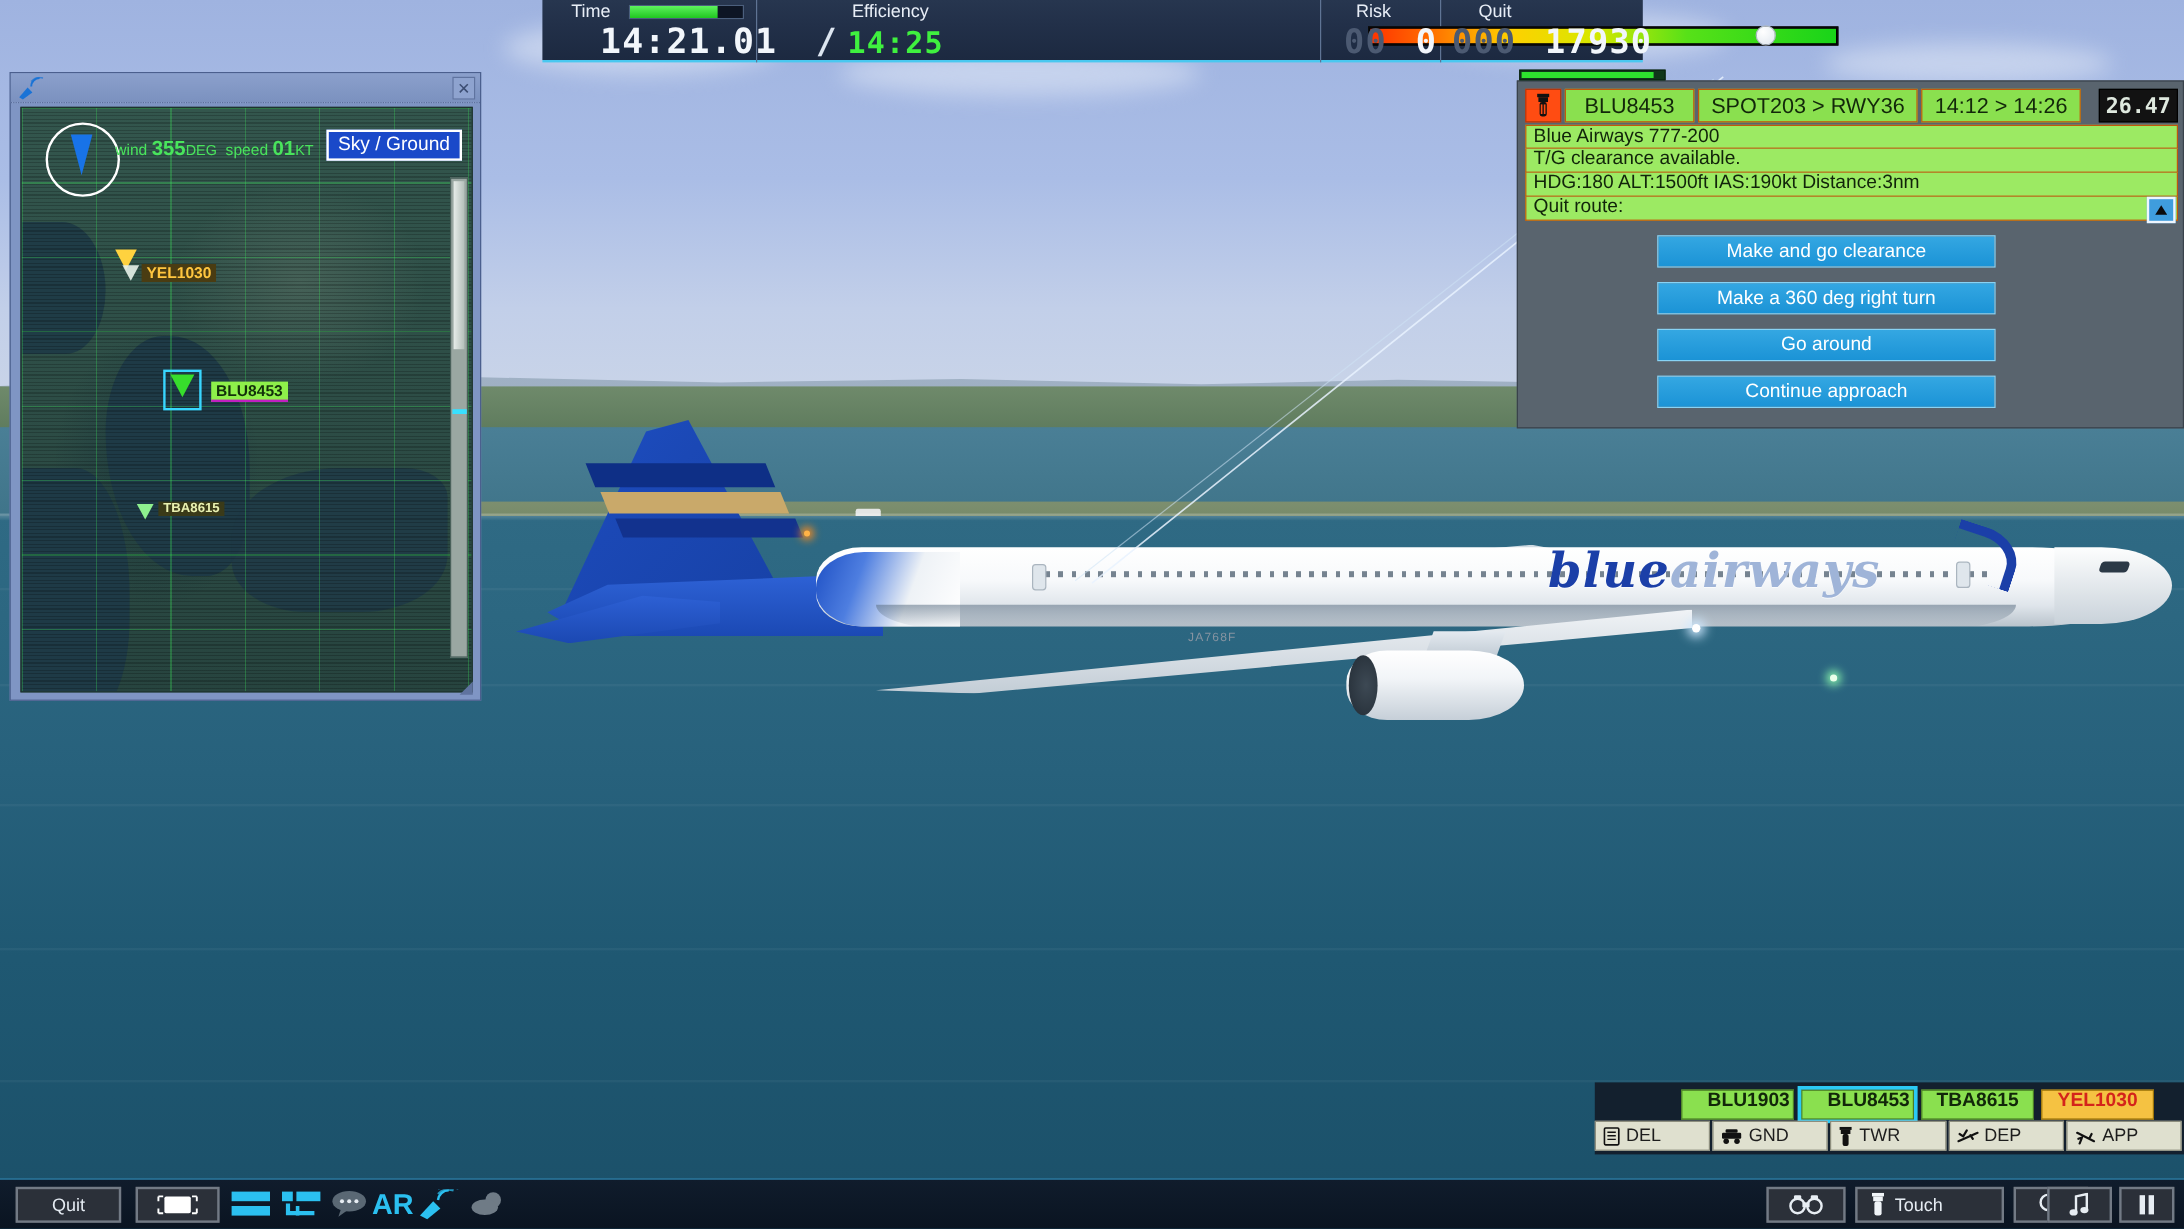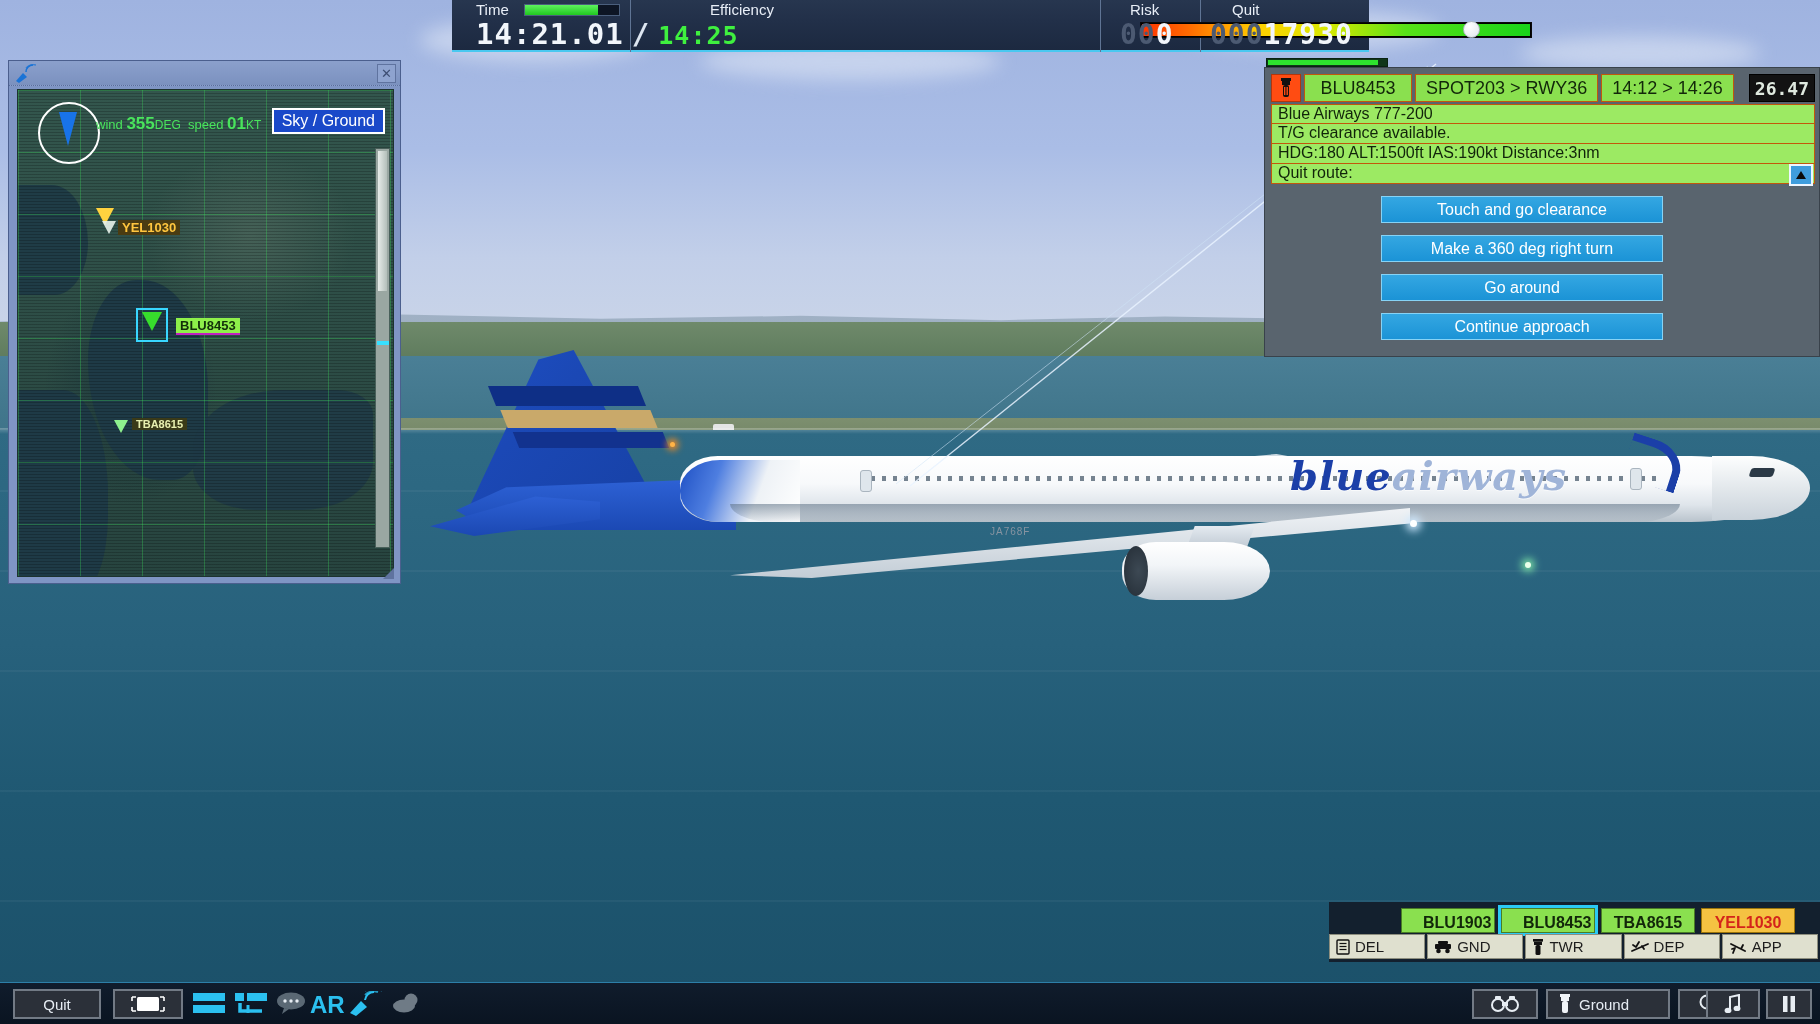--- a/index.html
+++ b/index.html
@@ -184,21 +184,21 @@
   .minibar-wrap{
     position:absolute;top:4px;width:96px;height:12px;
     background:#0d1524;border:1px solid #4b5f7d;
   }
   .minibar-fill{height:100%;background:linear-gradient(#5ef25e,#20c720);}
   .seg{
     font-family:"DejaVu Sans Mono", monospace;
     font-weight:700;letter-spacing:1px;
   }
   .seg-dim{color:#4c5a72;}
-  .seg-white{color:#f2f6fb;}
+  .seg-white{color:#f2f6fb;margin-left:24px;}
   .seg-green{color:#3ff03f;}
   .effbar-outer{
     position:absolute;left:688px;top:22px;width:392px;height:16px;
     background:#000;border:1px solid #0a0a0a;
   }
   .effbar-grad{
     position:absolute;inset:1px;
     background:linear-gradient(to right,#ff3300 0%,#ff6a00 12%,#ffd000 30%,#d7e800 48%,#57e118 68%,#19d419 100%);
   }
   .effknob{
@@ -334,21 +334,21 @@
     width:282px;height:27px;margin-bottom:12px;
     background:linear-gradient(#34a7e2,#1b93d6);
     border:1px solid #87d3f5;
     color:#ffffff;font-size:16px;
     display:flex;align-items:center;justify-content:center;
   }
 
   
   #acchips{position:absolute;left:1329px;top:908px;width:491px;height:25px;z-index:48;}
   .acchip{
-    position:absolute;top:0;height:25px;display:flex;align-items:flex-end;
+    position:absolute;top:0;height:25px;display:flex;align-items:flex-start;
     font-size:16px;font-weight:700;padding:0 16px;
   }
   .acchip .bar{width:6px;height:16px;margin-right:5px;}
   .chip-green{background:#8ae04f;border:1px solid #4a7c25;color:#12270a;}
   .chip-amber{background:#f5c242;border:1px solid #9c7409;color:#d4241b;}
   .chip-sel{outline:3px solid #2bc9f5;}
   #ctlbar{
     position:absolute;left:1329px;top:934px;width:491px;height:25px;
     display:flex;z-index:48;
   }
@@ -571,21 +571,21 @@
     <div class="strip-line">Quit route:</div>
   </div>
 
   <div class="strip-expand">
     <svg width="12" height="10" viewBox="0 0 12 10">
         <path d="M6 1 L11 9 L1 9 Z" fill="#0b0b0b"></path>
       </svg>
   </div>
 
   <div class="cmdbtns">
-    <div class="cmdbtn">Touch and go clearance</div>
+    <div class="cmdbtn">Make and go clearance</div>
     <div class="cmdbtn">Make a 360 deg right turn</div>
     <div class="cmdbtn">Go around</div>
     <div class="cmdbtn">Continue approach</div>
   </div>
 </div>
 
 <div class="ctlbg"></div>
 
 <div id="acchips">
   <div class="acchip chip-green" style="left:72px;width:94px;">
@@ -726,21 +726,21 @@
   </div>
 
   <div class="tbtn" style="left:1546px;width:124px;justify-content:flex-start;padding-left:10px;">
     <span>
       <svg width="14" height="20" viewBox="0 0 14 20">
         <rect x="2" y="0" width="10" height="3" fill="#f0f4f8"></rect>
         <rect x="3" y="3" width="8" height="4" fill="#f0f4f8"></rect>
         <rect x="4" y="7" width="6" height="12" rx="2" fill="#f0f4f8"></rect>
       </svg>
     </span>
-    <span>Ground</span>
+    <span>Touch</span>
   </div>
 
   <div class="tbtn" style="left:1678px;width:62px;">
     <span>
       <svg width="22" height="22" viewBox="0 0 22 22">
         <circle cx="9" cy="9" r="6.5" fill="none" stroke="#e7edf3" stroke-width="2"></circle>
         <line x1="14" y1="14" x2="20" y2="20" stroke="#e7edf3" stroke-width="2.4" stroke-linecap="round"></line>
       </svg>
     </span>
   </div>

